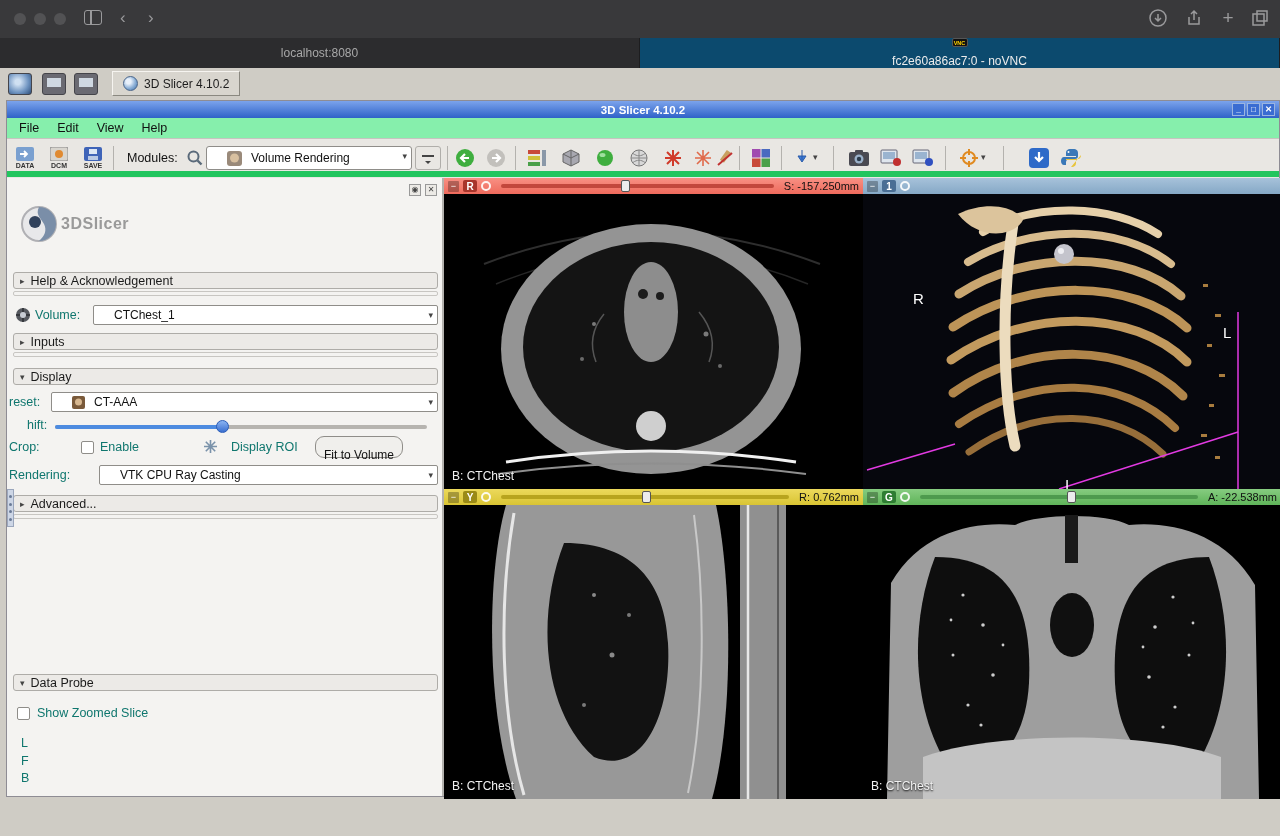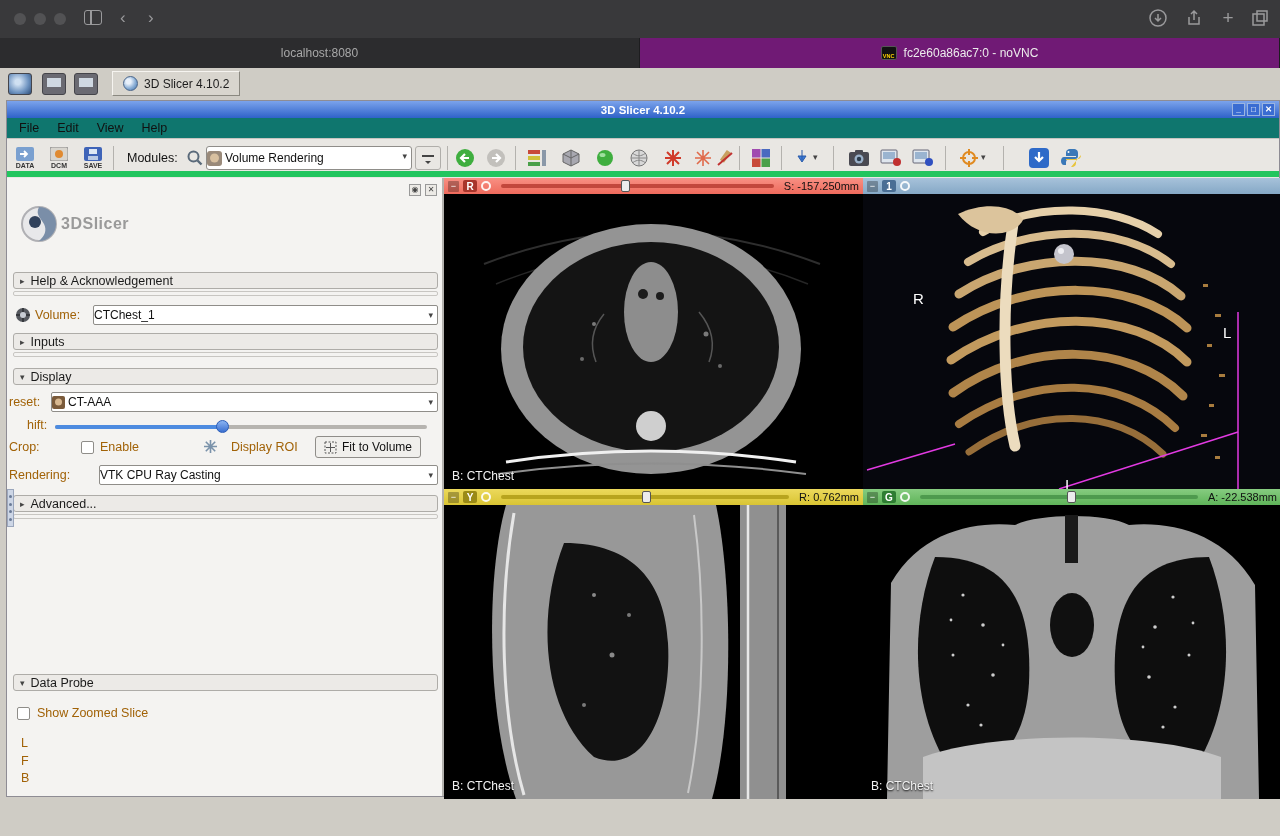--- a/index.html
+++ b/index.html
@@ -14,68 +14,68 @@
   .sidebar-ic{ position:absolute; top:10px; left:84px; width:18px; height:15px; border:1.5px solid #9a9a9c; border-radius:3px; }
   .sidebar-ic::after{ content:""; position:absolute; left:5px; top:0; bottom:0; width:1.5px; background:#9a9a9c; }
   .urlbar{ position:absolute; left:383px; top:6px; width:514px; height:26px; background:#4b4b4e; border-radius:7px;
            color:#dcdcdc; font-size:12.5px; display:flex; align-items:center; justify-content:center; gap:6px; }
   .site-ic{ width:11px; height:13px; border:1.5px solid #b8b8b8; border-radius:2px; }
   .reload{ position:absolute; right:9px; top:4px; color:#c8c8c8; font-size:15px; }
   .br-right-ic{ position:absolute; top:8px; width:20px; height:20px; color:#9a9a9c; }
   .tabbar{ position:absolute; top:38px; left:0; width:1280px; height:30px; background:#2c2c2e; display:flex; }
   .tab{ width:640px; display:flex; align-items:center; justify-content:center; gap:7px;
         font-size:12px; color:#a8a8a8; border-right:1px solid #1d1d1f; }
-  .tab.active{ background:#701a75; color:#ececec; }
+  .tab.active{ background:#0c4a6e; color:#ececec;flex-direction:column; }
   .vnc-badge{ width:16px; height:14px; background:#111; border:1px solid #555; border-radius:2px;
               color:#ffd400; font-size:5.5px; font-weight:bold; display:flex; align-items:flex-end; justify-content:center; }
 
   
   .desktop{ position:absolute; top:68px; left:0; width:1280px; height:664px; background:#cfccc5; }
   .dk-icon{ position:absolute; top:5px; width:24px; height:22px; background:#6a6a72; border:1px solid #44444a; border-radius:3px; }
   .dk-icon.screen1::after,.dk-icon.screen2::after{ content:""; position:absolute; left:4px; top:4px; right:4px; height:9px; background:#cfd8e2; }
   .taskbtn{ position:absolute; left:112px; top:3px; height:25px; background:#d8d5ce;
             border:1px solid; border-color:#f6f4f0 #8a8880 #8a8880 #f6f4f0;
             display:flex; align-items:center; gap:6px; padding:0 10px; font-size:12px; color:#1c1c1c; }
   .slicer-mini{ width:15px; height:15px; border-radius:50%; background:radial-gradient(circle at 35% 35%, #e8f0fa 20%, #8fb2d8 55%, #3c6ea8 100%); border:1px solid #49658a; }
 
   
   .win{ position:absolute; left:6px; top:32px; width:1274px; height:697px; background:#e9e7e3; border:1px solid #8e8c94; }
   .titlebar{ position:relative; height:17px; background:linear-gradient(#7ba3ec, #2f62c8);
              display:flex; align-items:center; justify-content:center; color:#fff; font-size:11.5px; font-weight:bold; }
   .winbtn{ position:absolute; top:2px; width:13px; height:13px; background:#38froz; }
   .winbtn{ position:absolute; top:2px; width:13px; height:13px; background:#3a6cd2; border:1px solid #9ab4e0;
            color:#fff; font-size:8.5px; line-height:10px; text-align:center; }
   .menubar{ height:21px; display:flex; align-items:center; gap:18px; padding-left:12px;
-            font-size:12.5px; color:#111; background:#0f766e; border-bottom:1px solid #c6c4c0; }
+            font-size:12.5px; color:#111; background:#86efac; border-bottom:1px solid #c6c4c0; }
   .toolbar{ position:relative; height:38px; background:#e9e7e3; border-bottom:6px solid #22c55e; }
   .tbi{ position:absolute; top:4px; width:28px; height:30px; display:flex; flex-direction:column; align-items:center; justify-content:center; gap:1px; }
   .tbi-label{ font-size:7px; font-weight:bold; color:#333; }
   .tbicon{ position:absolute; top:7px; width:24px; height:24px; display:flex; align-items:center; justify-content:center; }
   .vsep{ position:absolute; top:7px; width:1px; height:24px; background:#b4b2ae; }
   .tblabel{ position:absolute; top:12px; font-size:12.5px; color:#111; }
   .combo{ position:absolute; height:20px; background:#fff; border:1px solid #8f8d89; border-radius:2px;
-          font-size:12px; color:#111; display:flex; align-items:center; gap:3px; padding:0 18px 0 0; }
+          font-size:12px; color:#111; display:flex; align-items:center; gap:9px; padding:0 18px 0 20px; }
   .combo .arrow{ position:absolute; right:4px; top:4px; font-size:9px; color:#444; }
   .mod-combo{ top:7px; height:24px; border-radius:3px; }
 
   
   .main{ position:absolute; top:77px; left:0; right:0; bottom:0; }
   .panel{ position:absolute; left:0; top:0; width:437px; bottom:0; background:#f4f3f1; border-right:2px solid #b4b2ae; overflow:hidden; }
   .panel-topbtn{ position:absolute; top:6px; width:12px; height:12px; border:1px solid #999; background:#eceae6;
                  font-size:8px; line-height:10px; text-align:center; color:#444; }
   .logo-row{ position:absolute; left:10px; top:24px; display:flex; align-items:center; }
   .logo-text{ font-size:16px; font-weight:bold; color:#9a9a9a; letter-spacing:.5px; }
   .secbar{ position:absolute; left:6px; width:425px; height:17px; background:#eceae7; border:1px solid #aeaca8; border-radius:3px;
            display:flex; align-items:center; gap:6px; padding:0 6px; font-size:12.5px; color:#1a1a1a; }
   .secbar .tri{ font-size:9px; color:#444; }
   .groove{ position:absolute; left:6px; width:425px; height:5px; border:1px solid #c8c6c2; border-radius:2px; }
-  .plabel{ position:absolute; font-size:12.5px; color:#a16207; }
+  .plabel{ position:absolute; font-size:12.5px; color:#0f766e; }
   .cb{ position:absolute; width:13px; height:13px; background:#fff; border:1px solid #8f8d89; border-radius:2px; }
-  .fitbtn{ position:absolute; height:22px; background:#f0efec; border:1px solid #8f8d89; border-radius:3px;
-           display:flex; align-items:center; gap:5px; padding:0 8px; font-size:12px; color:#111; }
+  .fitbtn{ position:absolute; height:22px; background:#f0efec; border:1px solid #8f8d89; border-radius:9px;
+           display:flex; align-items:center; gap:11px; padding:0 8px; font-size:12px; color:#111;flex-direction:column; }
   .hslider-track{ position:absolute; height:4px; background:#b6b4b0; border-radius:2px; }
   .hslider-fill{ height:100%; background:#4d8be0; border-radius:2px; }
   .hslider-knob{ position:absolute; top:-5px; width:13px; height:13px; border-radius:50%;
                  background:linear-gradient(#8ab4f2,#3a6fd0); border:1px solid #2a5cb8; }
   .dock-grip{ position:absolute; left:0px; top:388px; width:7px; height:38px; background:#cdd6e6; border:1px solid #9aa6bc;
               display:flex; flex-direction:column; align-items:center; justify-content:space-evenly; }
   .dock-grip i{ width:3px; height:3px; background:#6a7a96; border-radius:50%; }
 
   
   .views{ position:absolute; left:437px; top:0; right:0; bottom:0; background:#000; }

